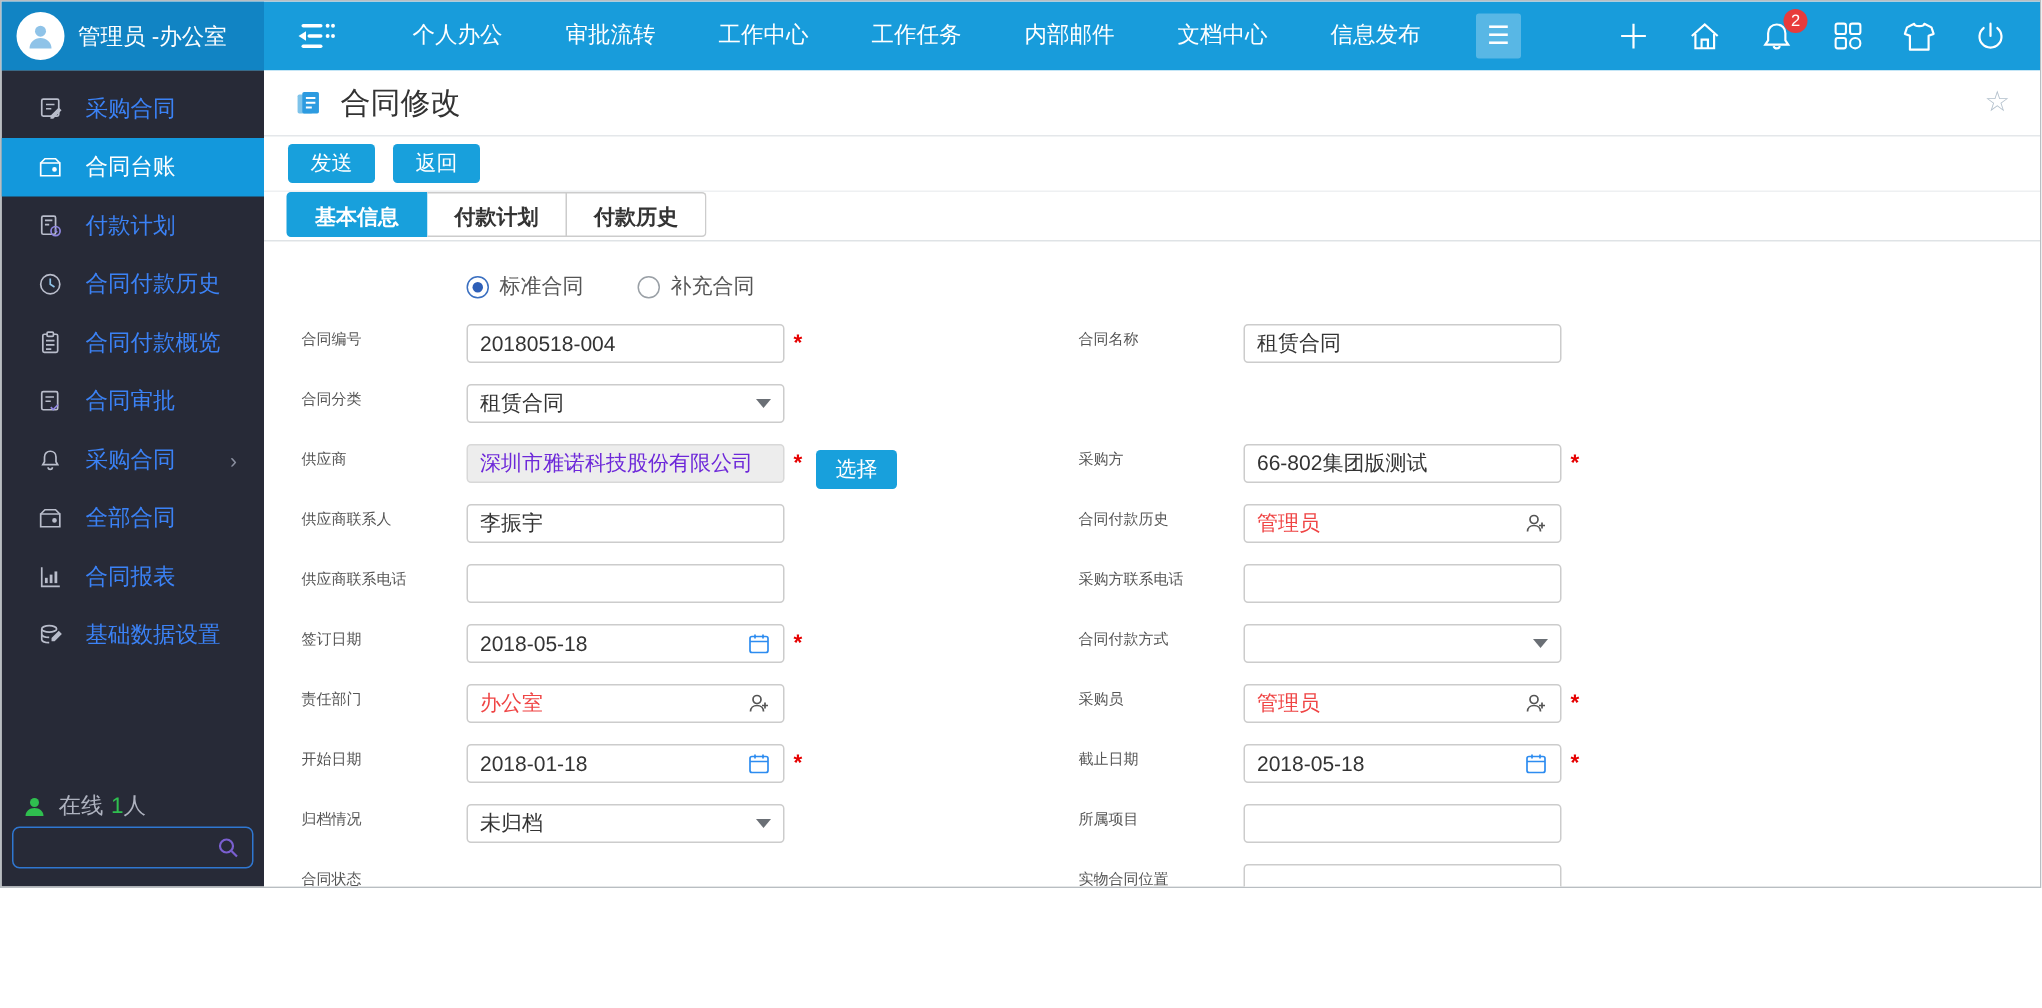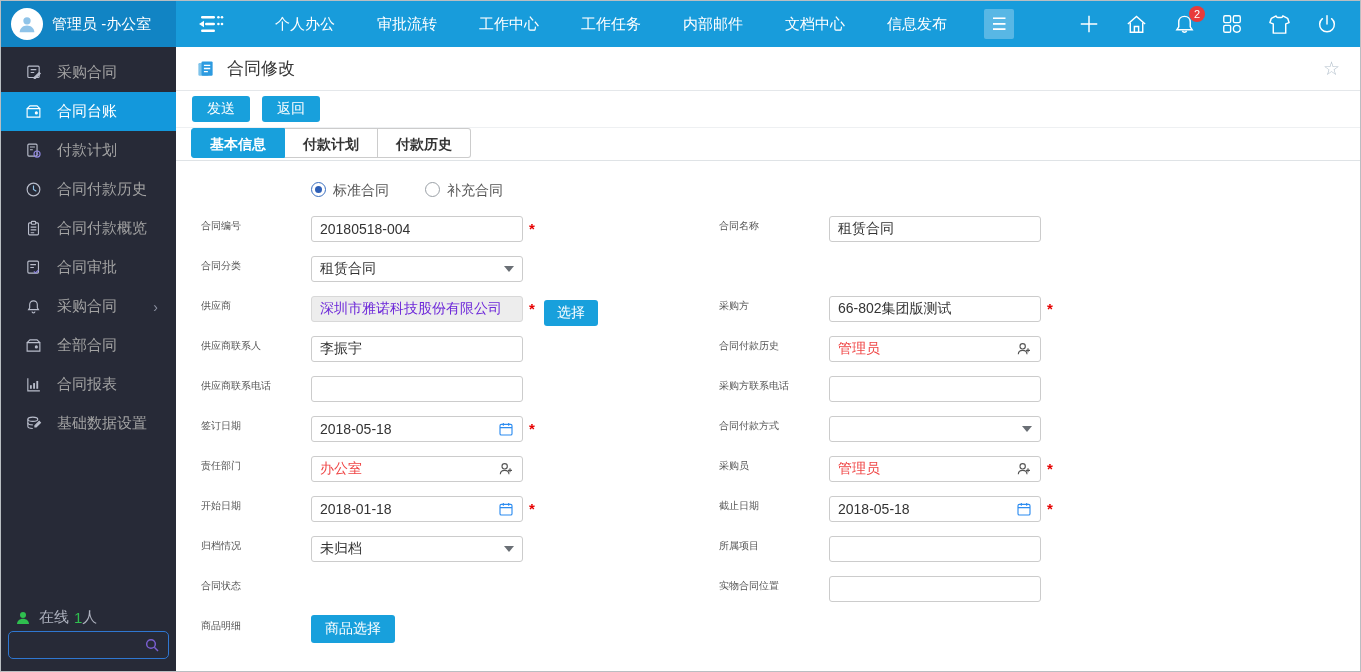--- a/index.html
+++ b/index.html
@@ -1,65 +1,65 @@
 <!DOCTYPE html>
 <html><head>
 <meta charset="utf-8">
 <style>
   * { margin:0; padding:0; box-sizing:border-box; }
   html,body { width:1361px; height:672px; }
   body { font-family:"Liberation Sans","DejaVu Sans",sans-serif; background:#fff; overflow:hidden; }
-  .app { position:relative; width:1361px; height:672px; border:1px solid #b9bec2; background:#fff; overflow:hidden; }
+  .app { position:relative; width:1361px; height:592px; border:1px solid #b9bec2; background:#fff; overflow:hidden; }
 
   
   .topbar { position:absolute; top:0; left:0; right:0; height:46px; background:#189cdb; display:flex; align-items:center; }
   .userblock { width:175px; height:46px; background:#1184c4; display:flex; align-items:center; padding-left:10px; flex:0 0 175px; }
   .avatar { width:32px; height:32px; border-radius:50%; background:#fff; display:flex; align-items:center; justify-content:center; }
   .username { color:#fff; font-size:15px; margin-left:9px; white-space:nowrap; }
   .collapse-btn { margin-left:22px; cursor:pointer; display:flex; align-items:center; }
   .topnav { display:flex; align-items:center; margin-left:30px; gap:0; }
   .topnav .navitem { color:#fff; font-size:15px; padding:0 21px; line-height:46px; cursor:pointer; white-space:nowrap; }
   .menu-sq { width:30px; height:30px; background:rgba(255,255,255,.28); border-radius:2px; margin-left:16px; display:flex; align-items:center; justify-content:center; color:#fff; font-size:17px; cursor:pointer; }
   .topicons { margin-left:auto; display:flex; align-items:center; gap:25px; padding-right:22px; }
   .ticon { position:relative; display:flex; align-items:center; justify-content:center; cursor:pointer; }
   .badge { position:absolute; top:-7px; right:-9px; min-width:16px; height:16px; border-radius:8px; background:#e83b3b; color:#fff; font-size:11px; line-height:16px; text-align:center; padding:0 3px; }
 
   
   .sidebar { position:absolute; top:46px; left:0; width:175px; bottom:0; background:#272a37; }
   .side-items { padding-top:6px; }
   .side-item { height:39px; display:flex; align-items:center; padding-left:24px; cursor:pointer; position:relative; }
-  .side-item .si-label { color:#a3a3a3; font-size:15px; margin-left:15px; white-space:nowrap; }
+  .side-item .si-label { color:#3b82f6; font-size:15px; margin-left:15px; white-space:nowrap; }
   .side-item.active { background:#1398dc; }
   .side-item.active .si-label { color:#fff; }
   .side-chevron { position:absolute; right:18px; color:#8b90a0; font-size:14px; }
   .online { position:absolute; bottom:44px; left:14px; display:flex; align-items:center; }
   .online-txt { color:#aeb2bf; font-size:15px; margin-left:8px; }
   .online-num { color:#2fbf4f; font-size:15px; margin-left:5px; }
   .online-unit { color:#aeb2bf; font-size:15px; }
   .side-search { position:absolute; bottom:12px; left:7px; right:7px; height:28px; border:1px solid #2f77d1; border-radius:5px; display:flex; align-items:center; background:transparent; }
   .side-search input { flex:1; background:transparent; border:none; outline:none; color:#cfd2dc; font-size:13px; padding:0 8px; min-width:0; }
   .side-search .mag { margin-right:8px; display:flex; }
 
   
   .main { position:absolute; top:46px; left:175px; right:0; bottom:0; background:#fff; }
   .crumbbar { height:44px; border-bottom:1px solid #e4e7ea; display:flex; align-items:center; padding:0 20px; }
-  .crumb-title { font-size:17px; color:#333; margin-left:12px; }
+  .crumb-title { font-size:20px; color:#333; margin-left:12px; }
   .fav-star { margin-left:auto; color:#b3c0cc; font-size:19px; cursor:pointer; }
   .toolbar { height:37px; border-bottom:1px solid #eef0f2; display:flex; align-items:center; padding:0 16px; gap:12px; }
   .btn { background:#18a0dc; color:#fff; border:none; border-radius:3px; font-size:14px; height:26px; padding:0 15px; cursor:pointer; font-family:inherit; }
   .tabsbar { height:33px; border-bottom:1px solid #dfe3e6; display:flex; align-items:flex-start; padding-left:15px; }
   .tab { height:30px; line-height:30px; padding:0 18px; font-size:14px; font-weight:bold; color:#333; background:#fff; border:1px solid #ccc; cursor:pointer; }
   .tab.active { background:#18a0dc; color:#fff; border-color:#18a0dc; border-radius:3px 0 0 3px; }
   .tab.mid { border-left:none; }
   .tab.last { border-left:none; border-radius:0 3px 3px 0; }
 
   
   .form { position:relative; }
   .radio-row { height:34px; margin-top:14px; position:relative; }
-  .radio-grp { position:absolute; left:135px; top:7px; display:flex; align-items:flex-start; }
+  .radio-grp { position:absolute; left:135px; top:7px; display:flex; align-items:center; }
   .radio { width:15px; height:15px; border-radius:50%; border:1px solid #9aa0a6; background:#fff; position:relative; display:inline-block; cursor:pointer; }
   .radio.sel { border-color:#3a6fc0; }
   .radio.sel::after { content:""; position:absolute; left:3px; top:3px; width:7px; height:7px; border-radius:50%; background:#2e5fb7; }
   .radio-lbl { font-size:14px; color:#555; margin-left:7px; cursor:pointer; }
   .radio-gap { width:36px; }
 
   .frow { height:40px; position:relative; }
   .lbl { position:absolute; top:10px; font-size:10px; color:#555; white-space:nowrap; }
   .l-lbl { left:25px; } .r-lbl { left:543px; }
   .fld { position:absolute; top:7px; width:212px; height:26px; }

